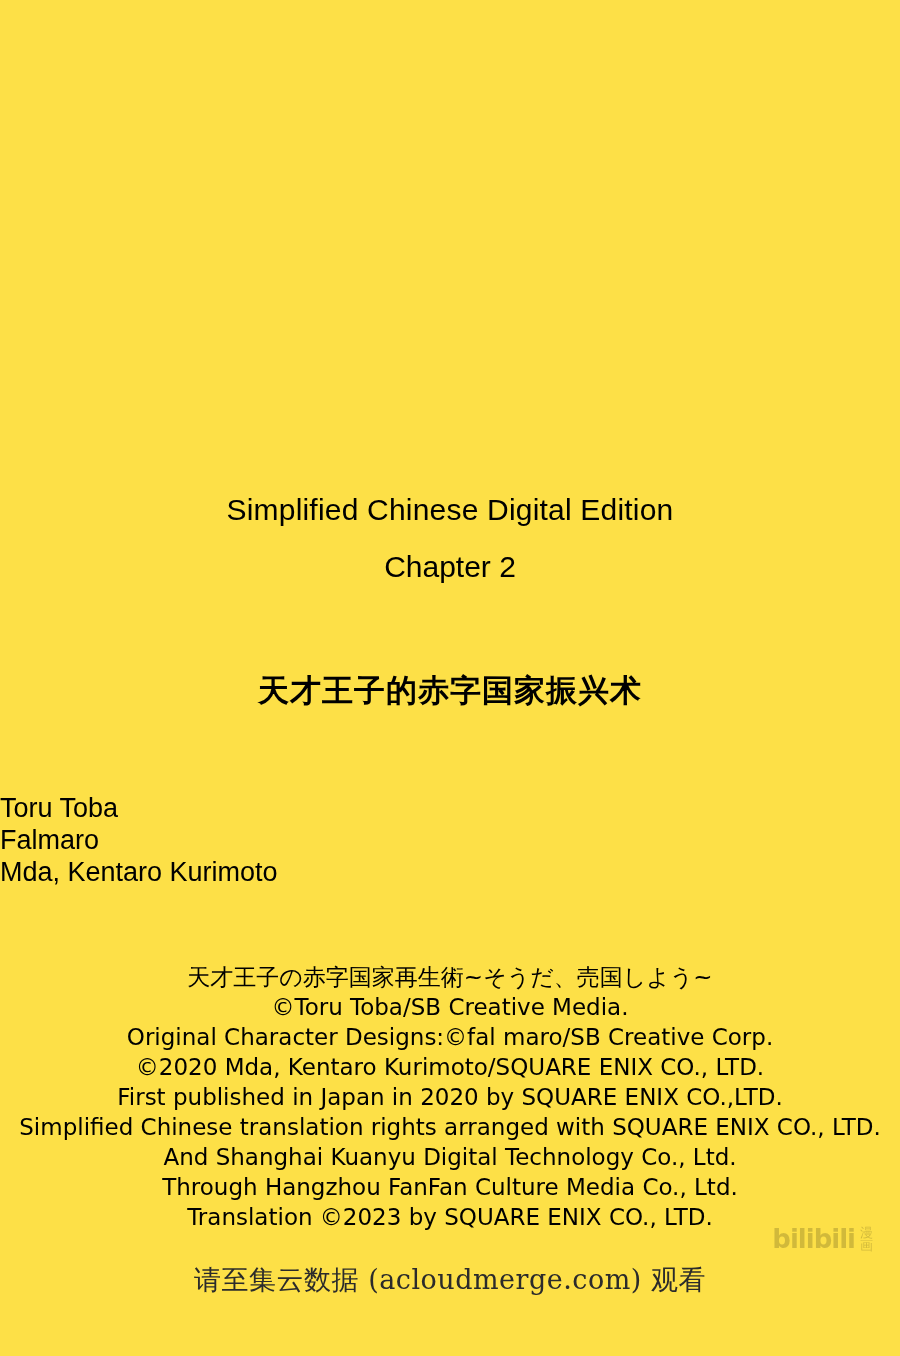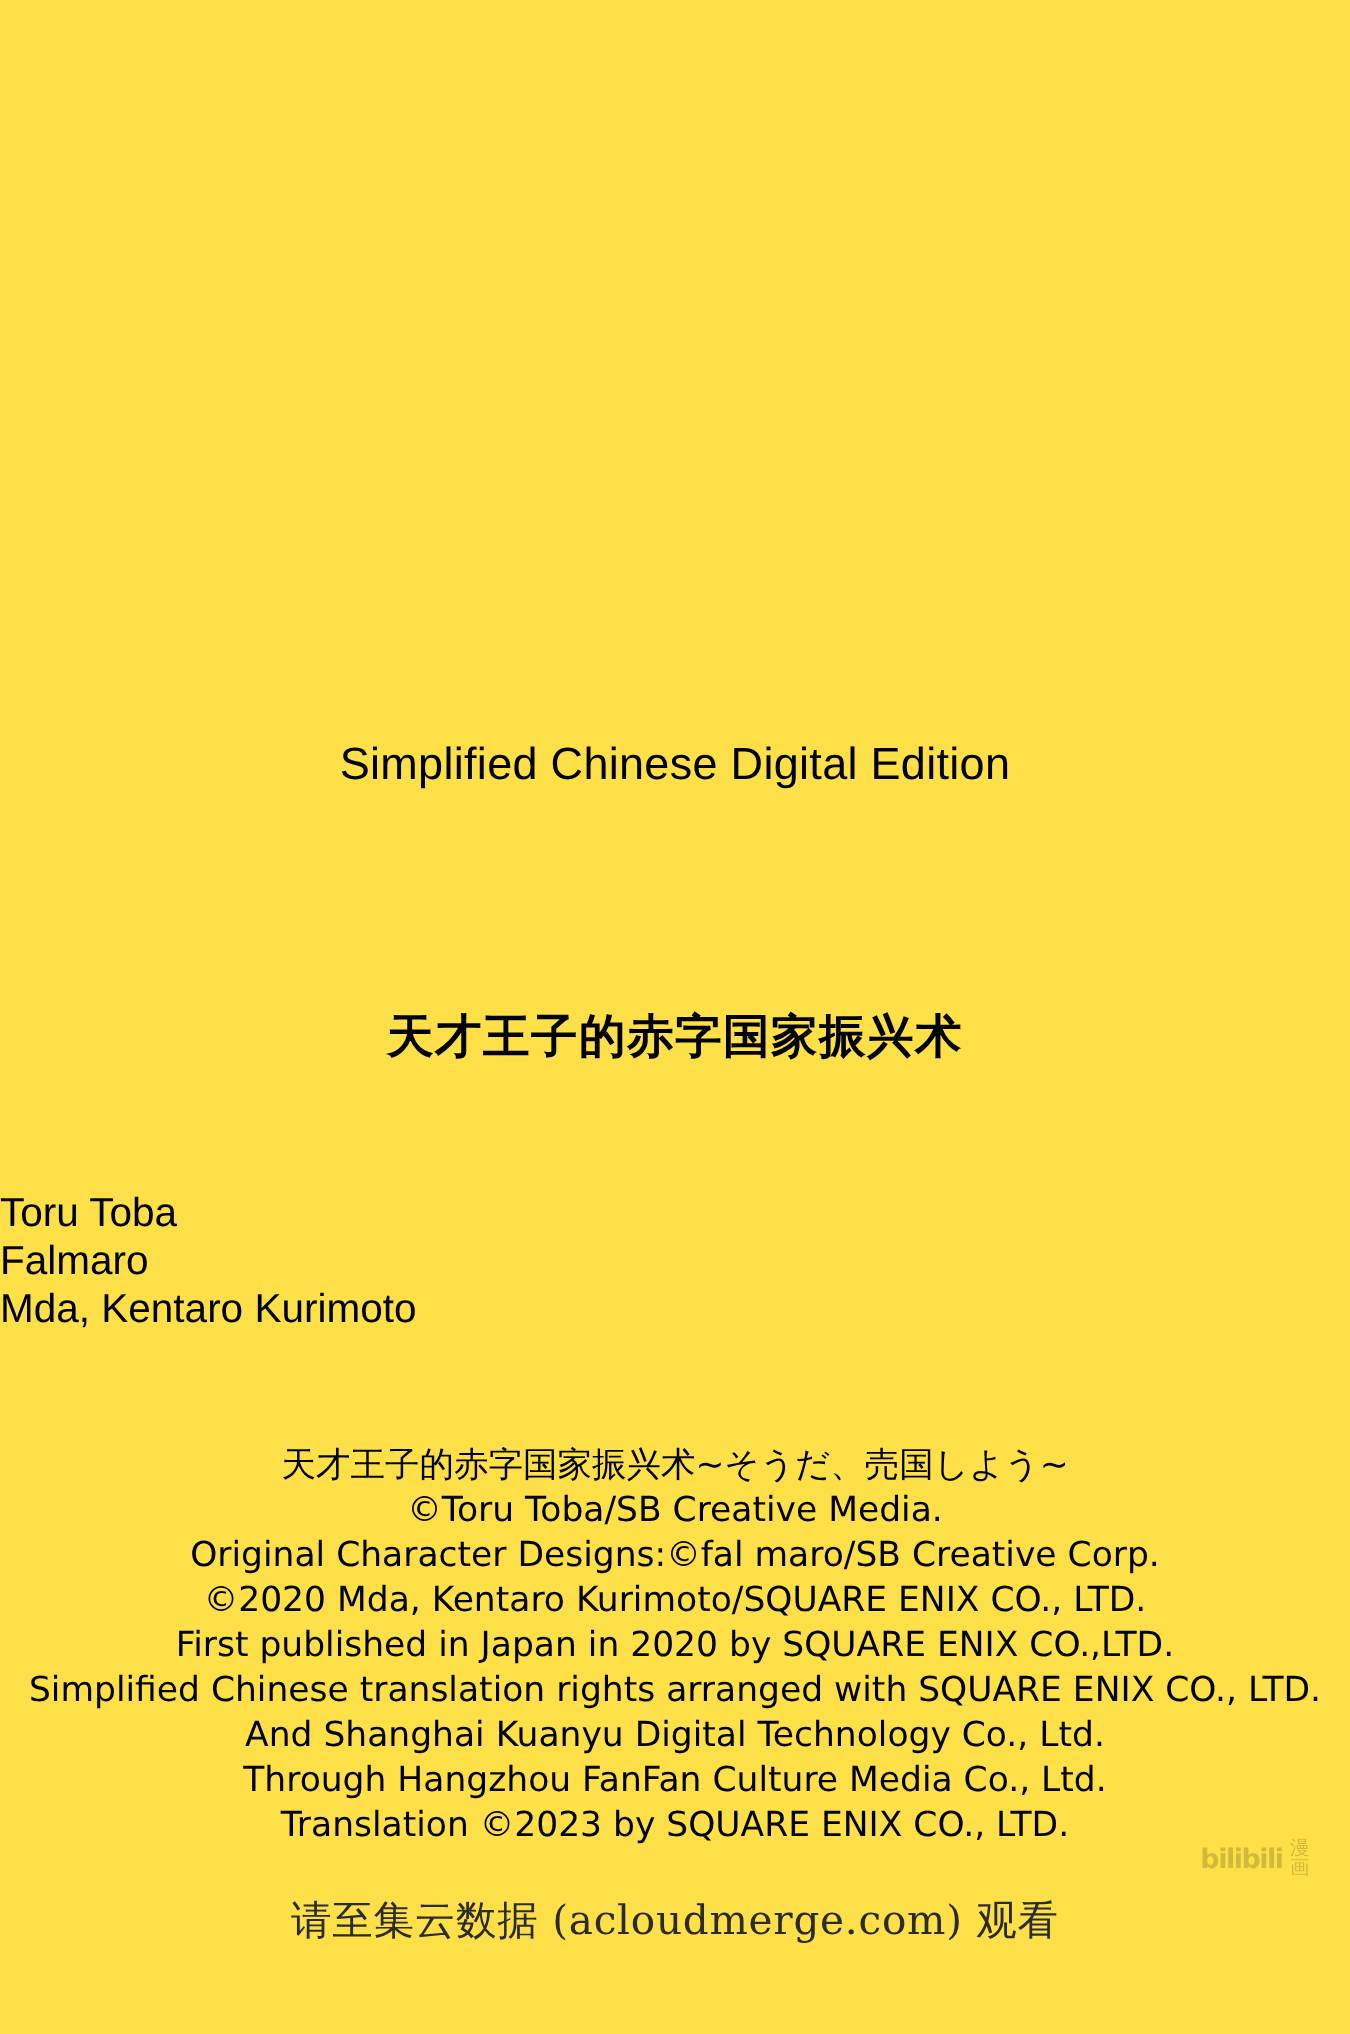--- a/index.html
+++ b/index.html
@@ -97,55 +97,56 @@
     height: 42px;
     opacity: 0.17;
     display: flex;
     align-items: center;
     justify-content: flex-end;
     gap: 5px;
     pointer-events: none;
   }
   .bilibili-word {
     font-family: "DejaVu Sans", sans-serif;
-    font-size: 18px;
+    font-size: 26px;
     font-weight: bold;
     letter-spacing: -1px;
     color: #000;
   }
   .bilibili-cn {
     font-family: "DejaVu Sans", sans-serif;
     font-size: 13px;
     line-height: 13px;
     color: #000;
     text-align: left;
     width: 16px;
   }
 </style>
 </head>
 <body>
 
 <div class="page">
 
   <div class="edition-block">
     <div class="edition-line-1">Simplified Chinese Digital Edition</div>
+    <div class="edition-line-2">Chapter 2</div>
   </div>
 
   <div class="title-block">
     <div class="title-cn">天才王子的赤字国家振兴术</div>
   </div>
 
   <div class="credits-block">
     <div class="credits-line">Toru Toba</div>
     <div class="credits-line">Falmaro</div>
     <div class="credits-line">Mda, Kentaro Kurimoto</div>
   </div>
 
   <div class="copyright-block">
-    <div class="copyright-line">天才王子的赤字国家振兴术~そうだ、売国しよう~</div>
+    <div class="copyright-line">天才王子の赤字国家再生術~そうだ、売国しよう~</div>
     <div class="copyright-line">©Toru Toba/SB Creative Media.</div>
     <div class="copyright-line">Original Character Designs:©fal maro/SB Creative Corp.</div>
     <div class="copyright-line">©2020 Mda, Kentaro Kurimoto/SQUARE ENIX CO., LTD.</div>
     <div class="copyright-line">First published in Japan in 2020 by SQUARE ENIX CO.,LTD.</div>
     <div class="copyright-line">Simplified Chinese translation rights arranged with SQUARE ENIX CO., LTD.</div>
     <div class="copyright-line">And Shanghai Kuanyu Digital Technology Co., Ltd.</div>
     <div class="copyright-line">Through Hangzhou FanFan Culture Media Co., Ltd.</div>
     <div class="copyright-line">Translation ©2023 by SQUARE ENIX CO., LTD.</div>
   </div>
 

